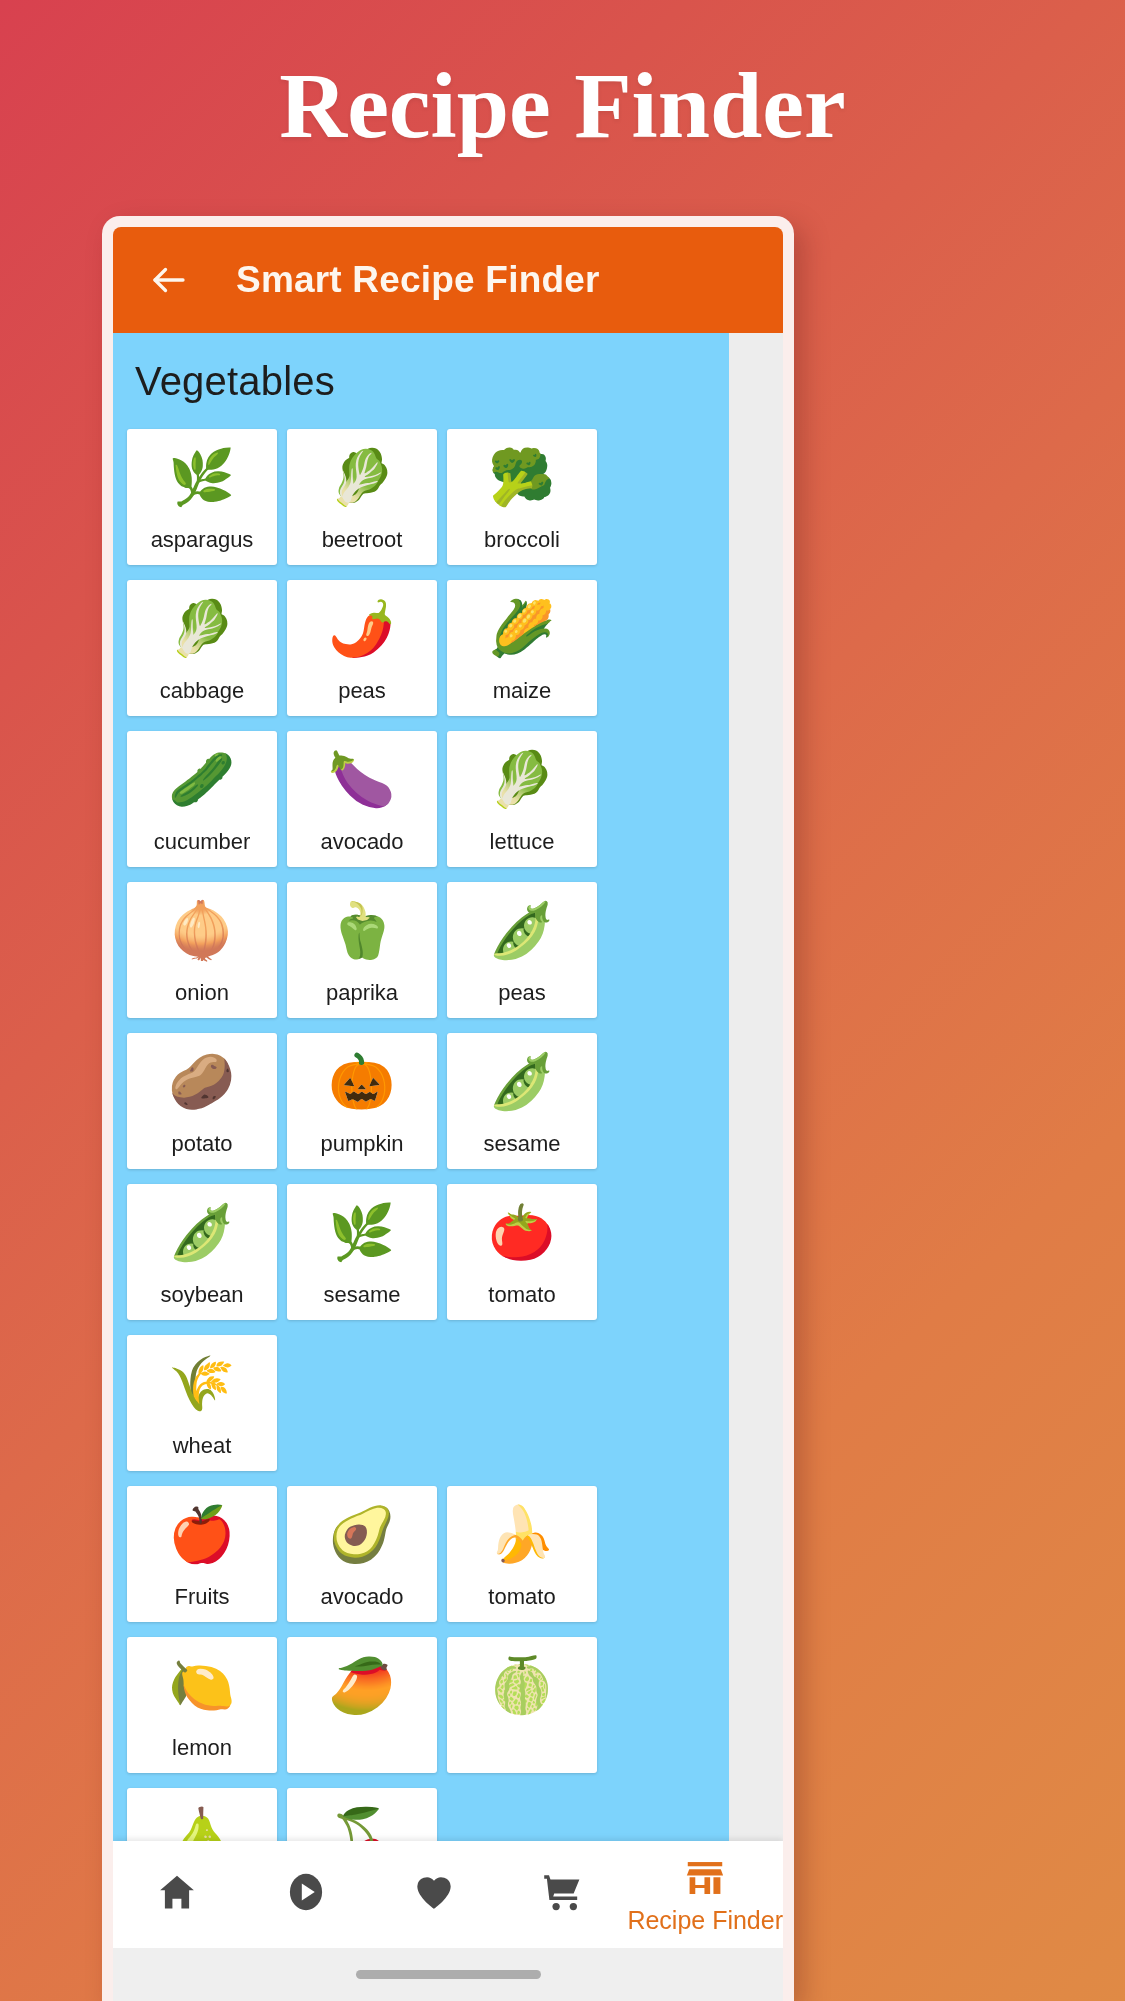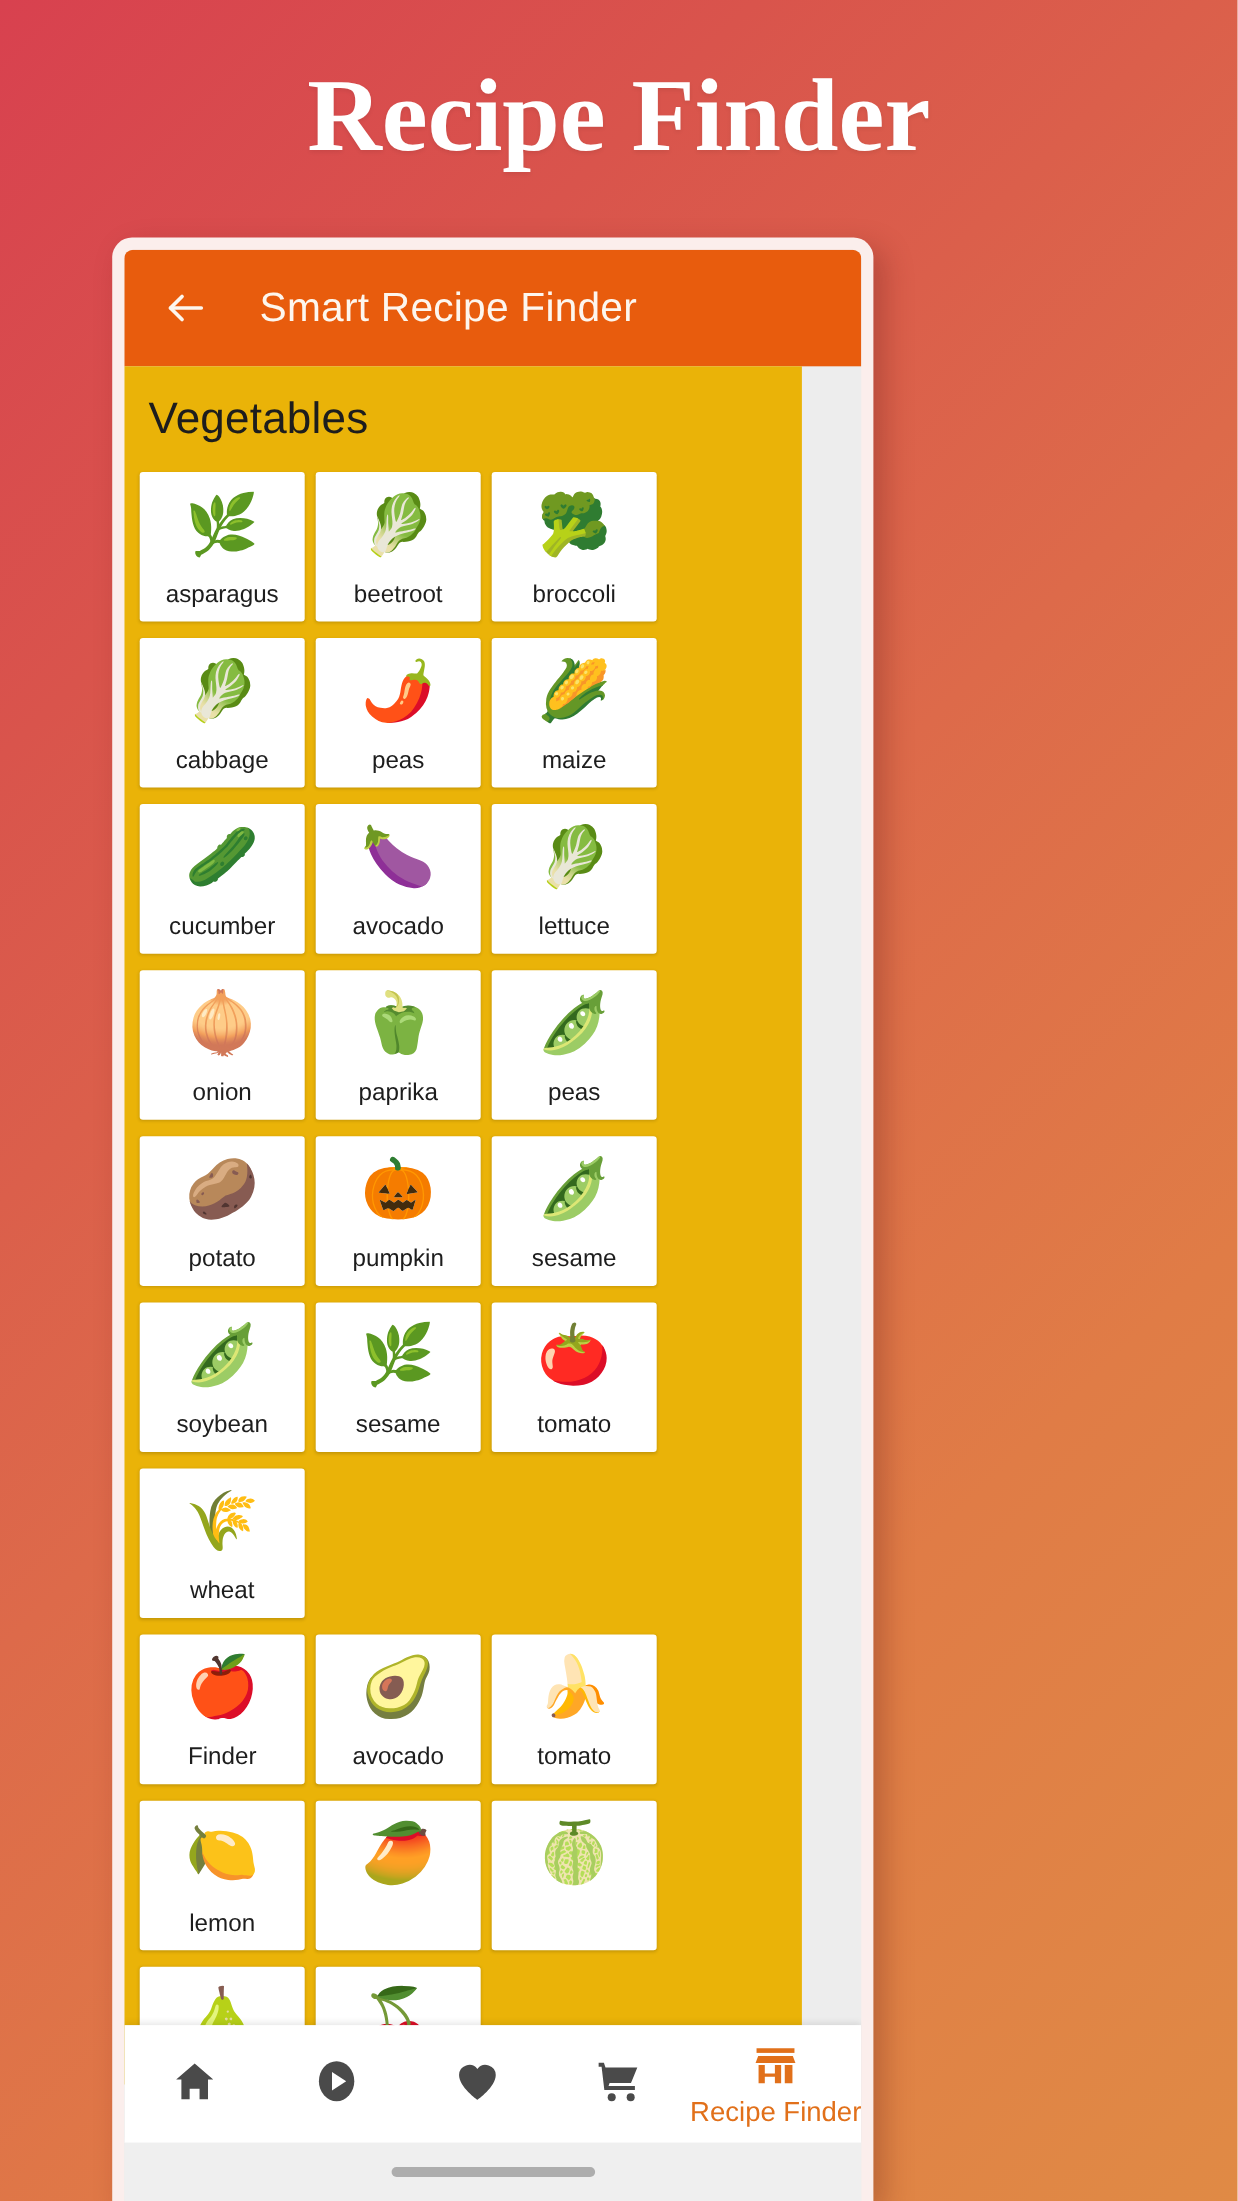--- a/index.html
+++ b/index.html
@@ -68,34 +68,34 @@
     height: 44px;
     display: flex;
     align-items: center;
     justify-content: center;
     flex: none;
   }
   .appbar-back svg { display: block; }
   .appbar-title {
     color: #fdf6ee;
     font-size: 37px;
-    font-weight: normal;
+    font-weight: bold;
     margin-left: 45px;
     letter-spacing: 0.2px;
     white-space: nowrap;
   }
 
   
   .scroll-body {
     position: absolute;
     top: 106px;
     left: 0;
     width: 616px;
     height: 1562px;
-    background: #eab308;
+    background: #7dd3fc;
     overflow: hidden;
   }
 
   .section-header {
     font-size: 40px;
     color: #1d1d1d;
     font-weight: normal;
     padding: 26px 0 20px 22px;
     letter-spacing: 0.2px;
   }
@@ -299,21 +299,21 @@
           </div>
         <div class="card">
             <div class="card-emoji">🌾</div>
             <div class="card-label">wheat</div>
           </div>
       </div>
 
       <div class="grid">
         <div class="card">
             <div class="card-emoji">🍎</div>
-            <div class="card-label">Finder</div>
+            <div class="card-label">Fruits</div>
           </div>
         <div class="card">
             <div class="card-emoji">🥑</div>
             <div class="card-label">avocado</div>
           </div>
         <div class="card">
             <div class="card-emoji">🍌</div>
             <div class="card-label">tomato</div>
           </div>
         <div class="card">

